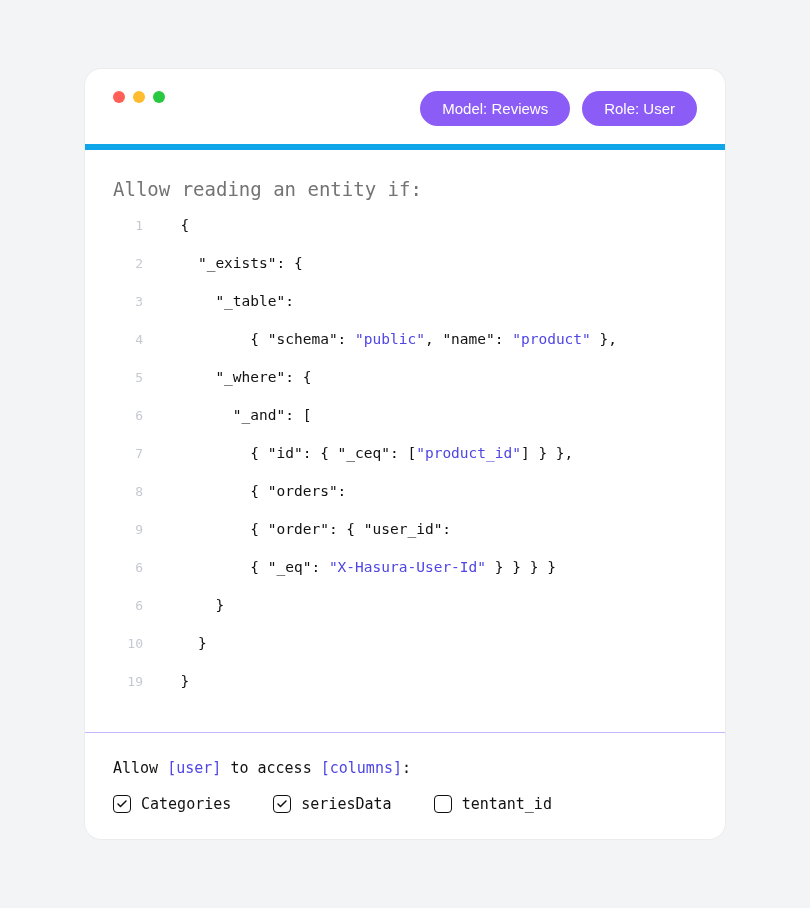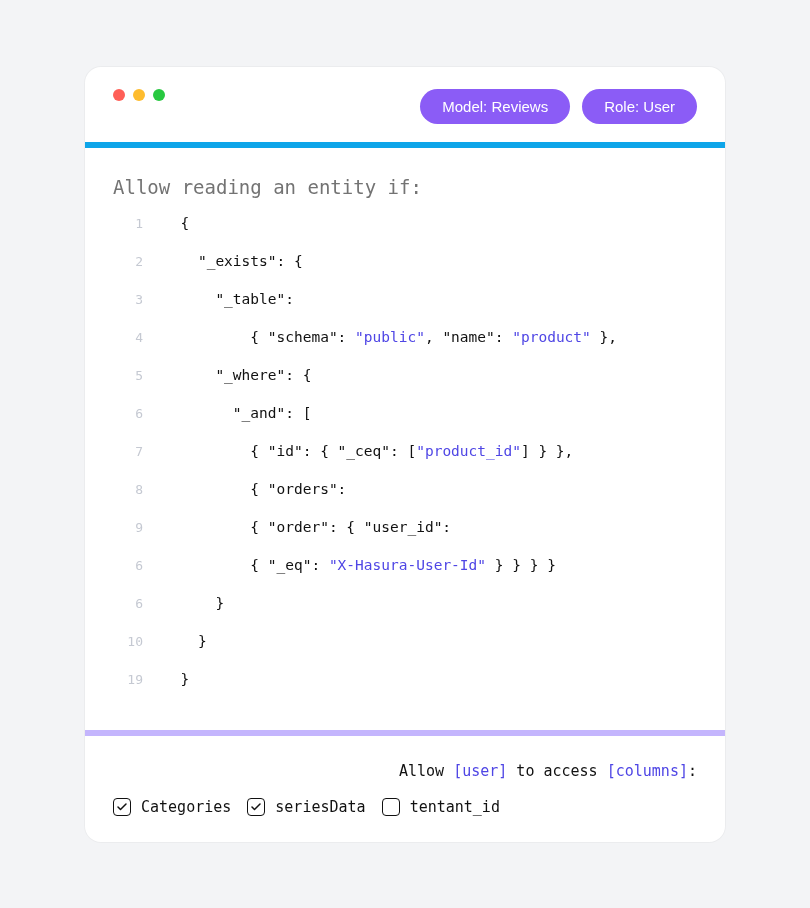--- a/index.html
+++ b/index.html
@@ -77,34 +77,33 @@
       font-size: 13px;
       margin-right: 20px;
       flex-shrink: 0;
     }
     .code-text {
       white-space: pre;
       color: #111;
     }
     .str { color: #4f46e5; }
     .footer {
-      border-top: 6px solid #c4b5fd;
+      border-top: 1px solid #c4b5fd;
       padding: 26px 28px 26px 28px;
       margin-top: 20px;
-      text-align: right;
     }
     .footer-heading {
       font-size: 15px;
       color: #111;
       margin-bottom: 18px;
     }
     .footer-heading .bracket { color: #4f46e5; }
     .checkboxes {
       display: flex;
-      gap: 16px;
+      gap: 42px;
     }
     .cb-item {
       display: flex;
       align-items: center;
       gap: 10px;
       font-size: 15px;
       color: #111;
     }
     .cb {
       width: 18px;

